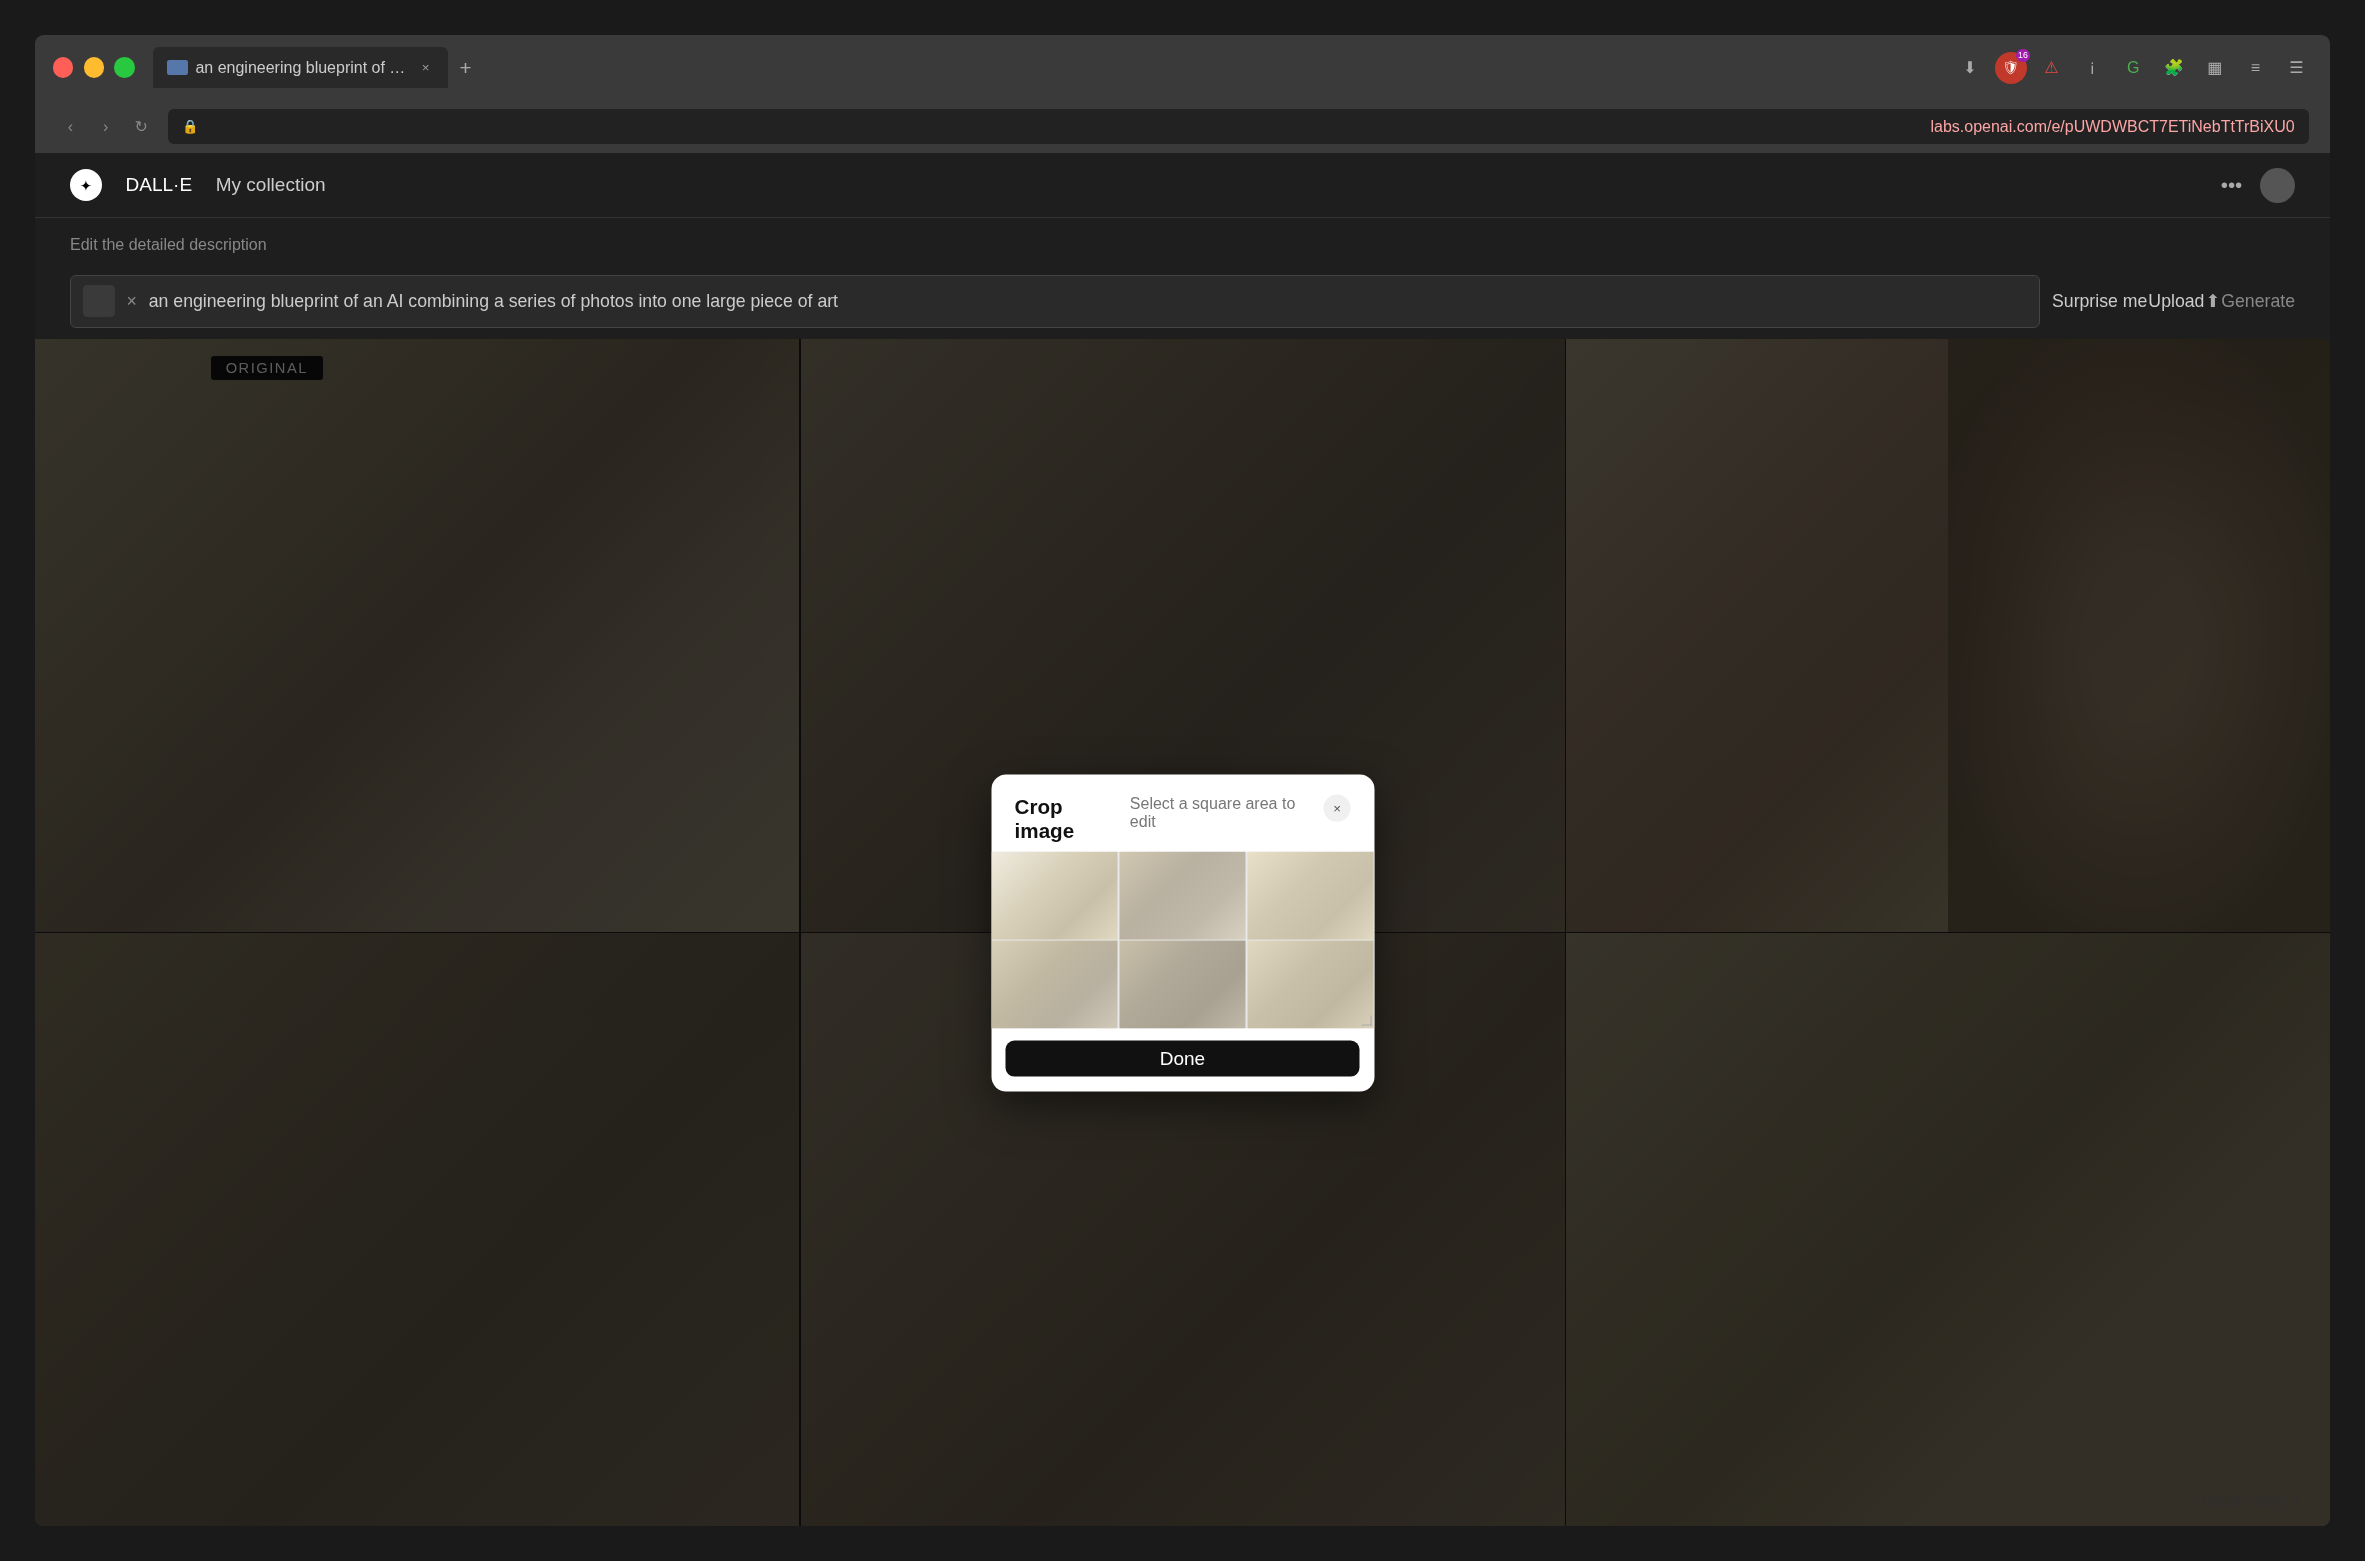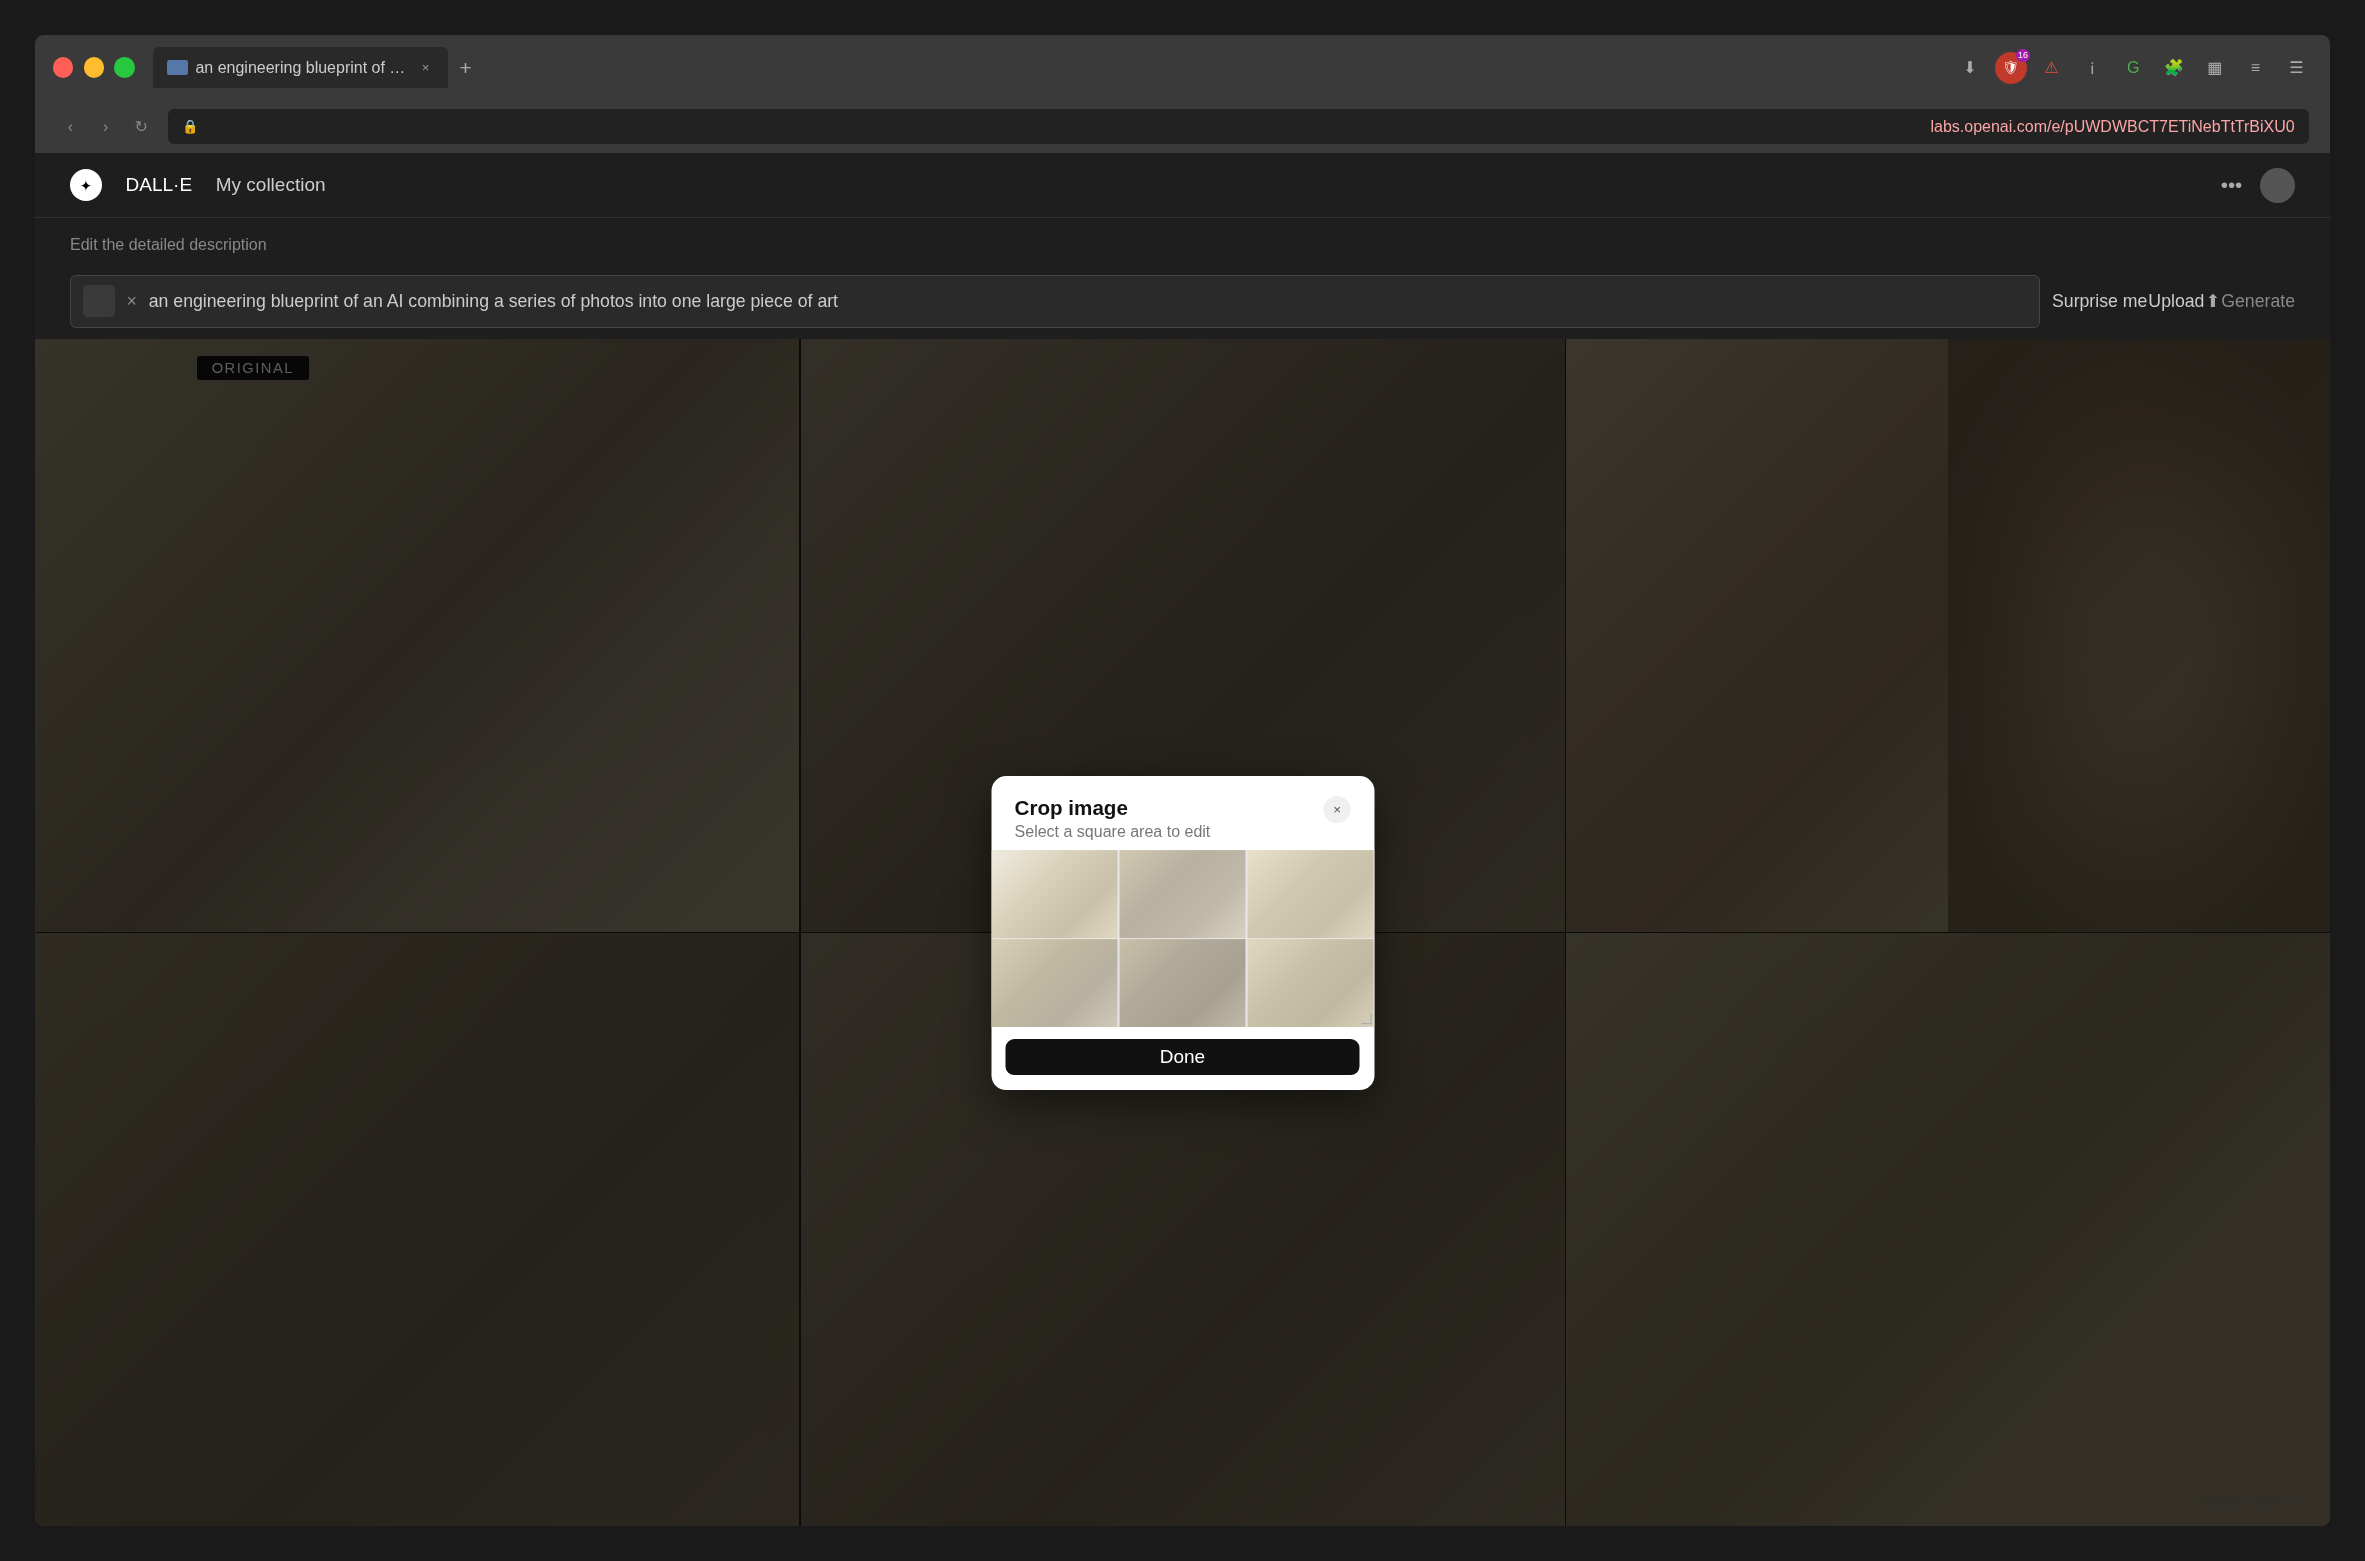--- a/index.html
+++ b/index.html
@@ -342,21 +342,21 @@
     .image-area {
       flex: 1;
       position: relative;
       overflow: hidden;
       background: #1a1a1a;
     }
 
     .original-label-container {
       position: absolute;
       top: 20.6px;
-      left: 162px;
+      left: 176px;
       z-index: 2;
     }
 
     .original-label {
       background: #111;
       color: #ccc;
       font-size: 14.7px;
       padding: 4.4px 14.7px;
       letter-spacing: 1.5px;
       border-radius: 2.9px;
@@ -439,21 +439,21 @@
 
     .crop-modal-header {
       padding: 20.6px 23.6px 8.8px;
       display: flex;
       align-items: flex-start;
       justify-content: space-between;
     }
 
     .crop-modal-titles {
       display: flex;
-      flex-direction: column;
+      flex-direction: row;
       gap: 2.9px;
     }
 
     .crop-title {
       font-size: 20.6px;
       font-weight: 600;
       color: #111;
     }
 
     .crop-subtitle {

